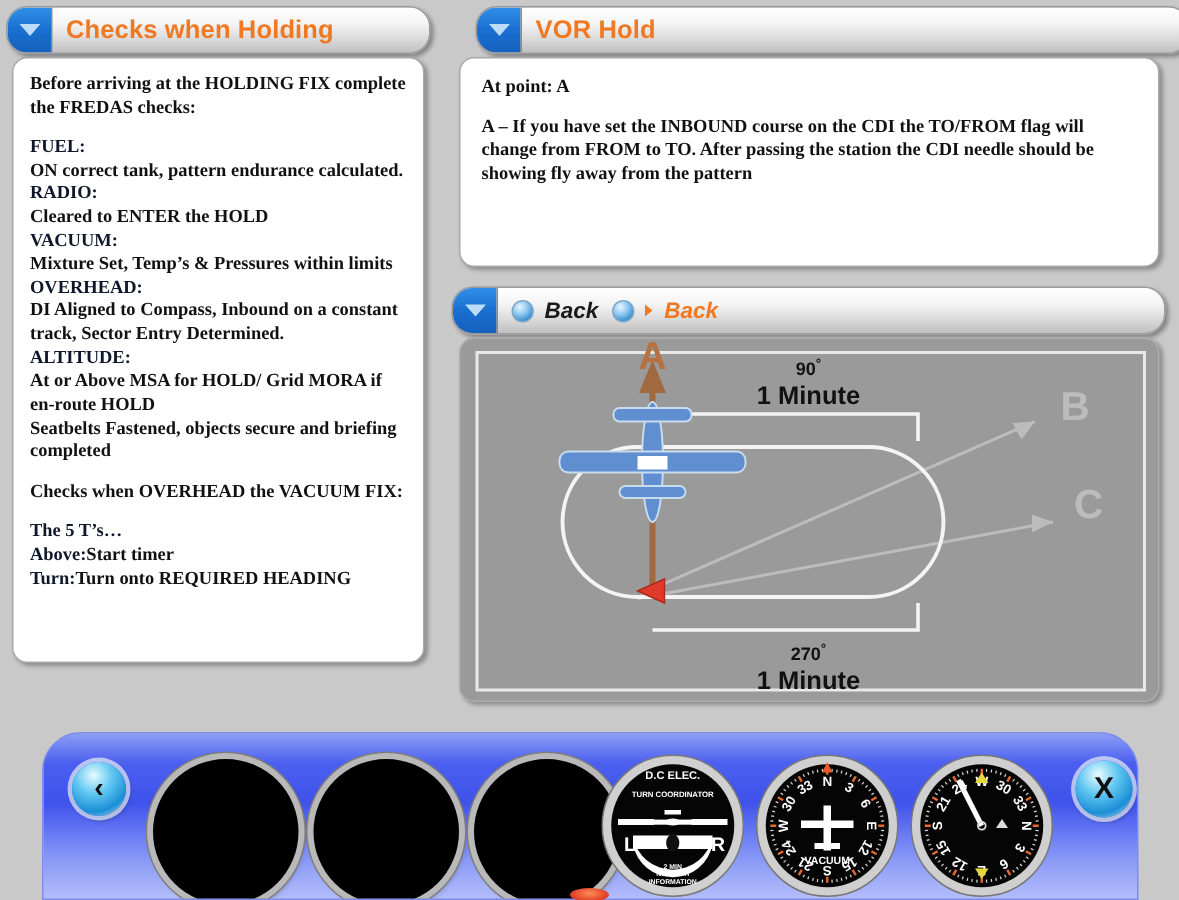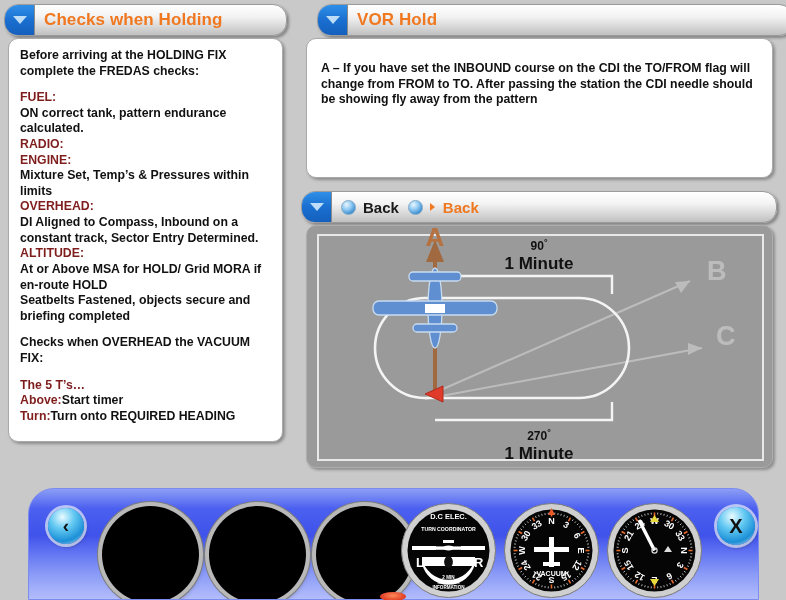--- a/index.html
+++ b/index.html
@@ -43,26 +43,26 @@
   }
 
   .contentbox {
     position: absolute;
     background: #ffffff;
     border: 1px solid #a9a9a9;
     border-radius: 10px;
     box-shadow: 2px 2px 3px rgba(0,0,0,.3);
     overflow: hidden;
   }
-  .ctext { padding: 9px 11px; font-size: 12.3px; line-height: 1.27; color: #111; font-weight: bold; }
+  .ctext { padding: 9px 11px; font-size: 12.3px; line-height: 1.27; color: #111; font-weight: bold; font-family: Liberation Serif, serif; }
   .ctext p { margin: 0; }
-  .hl { color: #7f1d1d; }
+  .hl { color: #0f172a; }
   .spacer { height: 11px; }
   .nav-items { display: flex; align-items: center; gap: 9px; padding-left: 9px; }
-  .nav-btn { display: flex; align-items: center; gap: 7px; cursor: pointer; }
+  .nav-btn { display: flex; align-items: center; gap: 7px; cursor: pointer; font-style: italic; }
   .orb {
     width: 15px; height: 15px; border-radius: 50%;
     background: radial-gradient(circle at 35% 28%, #eaf6ff 0%, #8fc9f2 40%, #3f8fd0 75%, #2a6ca8 100%);
     border: 1px solid #7fa9c8;
     flex: 0 0 15px;
   }
   .nav-label { font-size: 15px; font-weight: bold; color: #1a1a1a; }
   .nav-label.on { color: #f07820; }
   .nav-marker {
     width: 0; height: 0; display:inline-block;
@@ -123,21 +123,22 @@
   <div class="tb-title">Checks when Holding</div>
 </div>
 
 <div class="contentbox" style="left:8px; top:38px; width:275px; height:404px;">
   <div class="ctext" id="left-text">
         <p>Before arriving at the HOLDING FIX complete the FREDAS checks:</p>
         <div class="spacer"></div>
         <p class="hl">FUEL:</p>
         <p>ON correct tank, pattern endurance calculated.</p>
         <p class="hl">RADIO:</p>
-        <p class="hl">ENGINE:</p>
+        <p>Cleared to ENTER the HOLD</p>
+        <p class="hl">VACUUM:</p>
         <p>Mixture Set, Temp’s &amp; Pressures within limits</p>
         <p class="hl">OVERHEAD:</p>
         <p>DI Aligned to Compass, Inbound on a constant track, Sector Entry Determined.</p>
         <p class="hl">ALTITUDE:</p>
         <p>At or Above MSA for HOLD/ Grid MORA if en-route HOLD</p>
         <p>Seatbelts Fastened, objects secure and briefing completed</p>
         <div class="spacer"></div>
         <p>Checks when OVERHEAD the VACUUM FIX:</p>
         <div class="spacer"></div>
         <p class="hl">The 5 T’s…</p>
@@ -148,20 +149,21 @@
 
 <div class="titlebar" style="left:317px; top:4px; width:476px;">
   <div class="tb-toggle">
     <span class="tri-down"></span>
   </div>
   <div class="tb-title">VOR Hold</div>
 </div>
 
 <div class="contentbox" style="left:306px; top:38px; width:467px; height:140px;">
   <div class="ctext" style="padding:11px 14px;">
+    <p>At point: A</p>
     <div class="spacer"></div>
     <p>A – If you have set the INBOUND course on the CDI the TO/FROM flag will change from FROM to TO. After passing the station the CDI needle should be showing fly away from the pattern</p>
   </div>
 </div>
 
 <div class="titlebar" style="left:301px; top:191px; width:476px;">
   <div class="tb-toggle">
     <span class="tri-down"></span>
   </div>
   <div class="nav-items">

